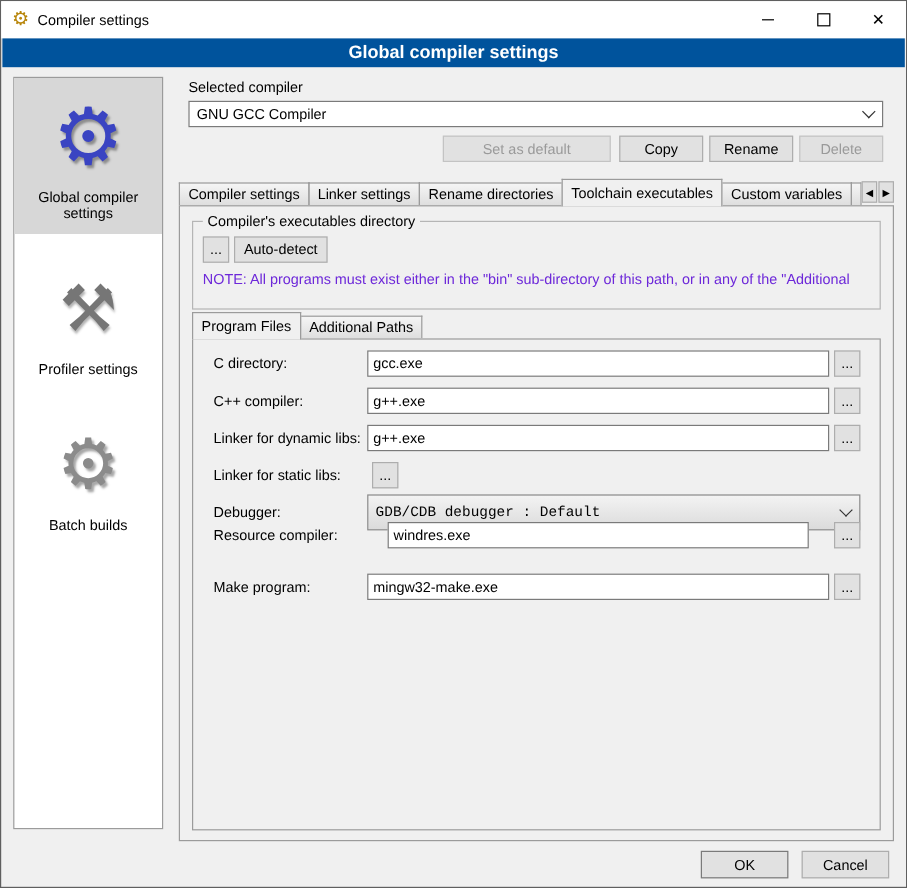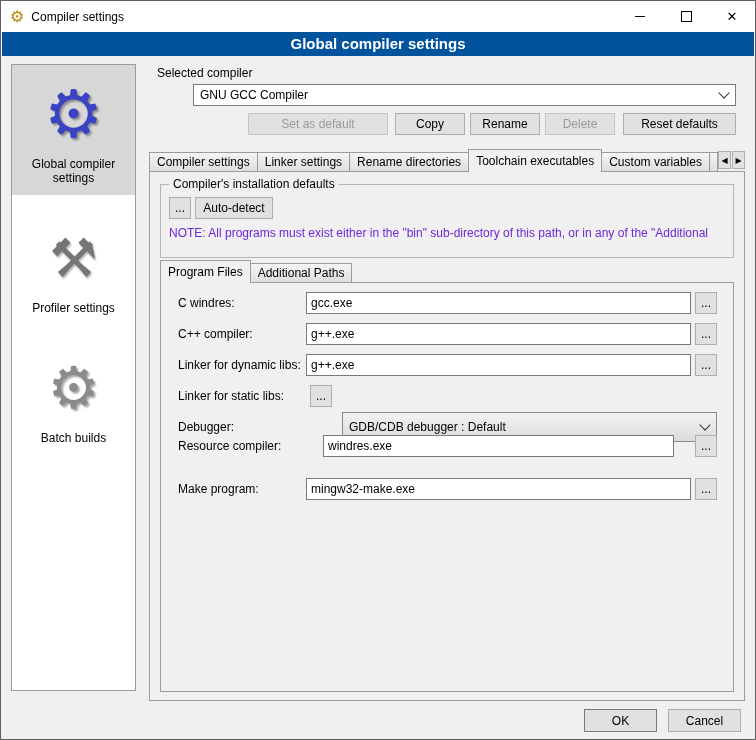--- a/index.html
+++ b/index.html
@@ -33,21 +33,21 @@
   .icon-gear-blue{font-size:66px;color:#3a44c2;text-shadow:2px 2px 2px rgba(0,0,0,.35);line-height:1;}
   .icon-hammer{font-size:54px;color:#767676;text-shadow:1px 2px 2px rgba(0,0,0,.3);line-height:1;}
   .icon-gear-gray{font-size:58px;color:#8b8b8b;text-shadow:2px 2px 2px rgba(0,0,0,.35);line-height:1;}
   .side-label{line-height:14px;}
 
   
   .main{position:absolute;left:145px;top:55px;width:601px;height:645px;}
   .sel-label{position:absolute;left:11px;top:10px;}
 
   .combo{display:flex;align-items:center;border:1px solid #7a7a7a;background:#fff;
-         padding:0 4px 0 6px;box-sizing:border-box;cursor:default;margin-left:36px;}
+         padding:0 4px 0 6px;box-sizing:border-box;cursor:default;}
   .combo-text{flex:1;white-space:nowrap;overflow:hidden;}
   .chev{width:7px;height:7px;border-right:1px solid #333;border-bottom:1px solid #333;
         transform:rotate(45deg);margin:-4px 3px 0 6px;flex:0 0 auto;}
   .main-combo{position:absolute;left:11px;right:11px;top:28px;height:22px;}
 
   .btn{height:22px;background:#e1e1e1;border:1px solid #adadad;font-family:inherit;font-size:12px;
        padding:0 10px;box-sizing:border-box;cursor:default;}
   .btn:disabled{color:#9a9a9a;border-color:#c3c3c3;}
   .btn-row{position:absolute;left:11px;right:11px;top:57px;height:22px;display:flex;justify-content:flex-end;gap:5px;}
   .w-setdef{width:140px;margin-right:2px;}
@@ -82,21 +82,21 @@
 
   
   .inner-strip{position:absolute;left:10px;right:10px;top:88px;height:22px;display:flex;align-items:flex-end;}
   .inner-page{position:absolute;left:10px;right:10px;top:110px;bottom:8px;border:1px solid #9b9b9b;
               background:#f0f0f0;box-sizing:border-box;}
   .frow{position:absolute;left:17px;right:16px;height:22px;display:flex;align-items:center;}
   .flabel{flex:0 0 128px;}
   .finput{flex:1;height:22px;border:1px solid #7a7a7a;background:#fff;display:flex;align-items:center;
           padding:0 4px;box-sizing:border-box;}
   .frow .browse-btn{margin-left:4px;height:22px;}
-  .combo.gray{flex:1;height:30px;background:linear-gradient(#f3f3f3,#dbdbdb);border:1px solid #8a8a8a;}
+  .combo.gray{flex:1;height:30px;background:linear-gradient(#f3f3f3,#dbdbdb);border:1px solid #8a8a8a;font-family:Liberation Mono, monospace;}
   .r0{top:9px;} .r1{top:40px;} .r2{top:71px;} .r3{top:102px;} .r4{top:133px;} .r5{top:152px;gap:17px;} .r6{top:195px;}
 
   
   .footer-btn{position:absolute;top:708px;width:73px;height:23px;}
   .btn-ok{right:98px;border-color:#7a7a7a;}
   .btn-cancel{right:14px;}
 </style>
 </head>
 <body>
 
@@ -148,56 +148,55 @@
     <div class="combo main-combo">
       <span class="combo-text">GNU GCC Compiler</span>
       <span class="chev"></span>
     </div>
 
     <div class="btn-row">
       <button class="btn w-setdef" disabled="">Set as default</button>
       <button class="btn w-70">Copy</button>
       <button class="btn w-70">Rename</button>
       <button class="btn w-70" disabled="">Delete</button>
-      <button class="btn w-reset">Reset defaults</button>
     </div>
 
     <div class="tabstrip">
       <div class="tab">Compiler settings</div>
       <div class="tab">Linker settings</div>
       <div class="tab">Rename directories</div>
       <div class="tab active">Toolchain executables</div>
       <div class="tab">Custom variables</div>
       <div class="tab clipped">Buil</div>
       <div class="tab-scroll">
         <div class="tab-arrow">◀</div>
         <div class="tab-arrow">▶</div>
       </div>
     </div>
 
     <div class="page">
 
       <div class="groupbox">
-        <span class="group-legend">Compiler's installation defaults</span>
+        <span class="group-legend">Compiler's executables directory</span>
         <div class="dir-row">
           <button class="btn browse-btn">...</button>
           <button class="btn autodetect-btn">Auto-detect</button>
         </div>
         <div class="note">NOTE: All programs must exist either in the "bin" sub-directory of this path, or in any of the "Additional</div>
       </div>
 
       <div class="inner-strip">
         <div class="tab active">Program Files</div>
         <div class="tab">Additional Paths</div>
       </div>
 
       <div class="inner-page">
 
         <div class="frow r0">
-          <span class="flabel">C windres:</span>
+          <span class="flabel">C directory:</span>
           <div class="finput">
               <span>gcc.exe</span>
             </div>
           <button class="btn browse-btn">...</button>
         </div>
 
         <div class="frow r1">
           <span class="flabel">C++ compiler:</span>
           <div class="finput">
               <span>g++.exe</span>

